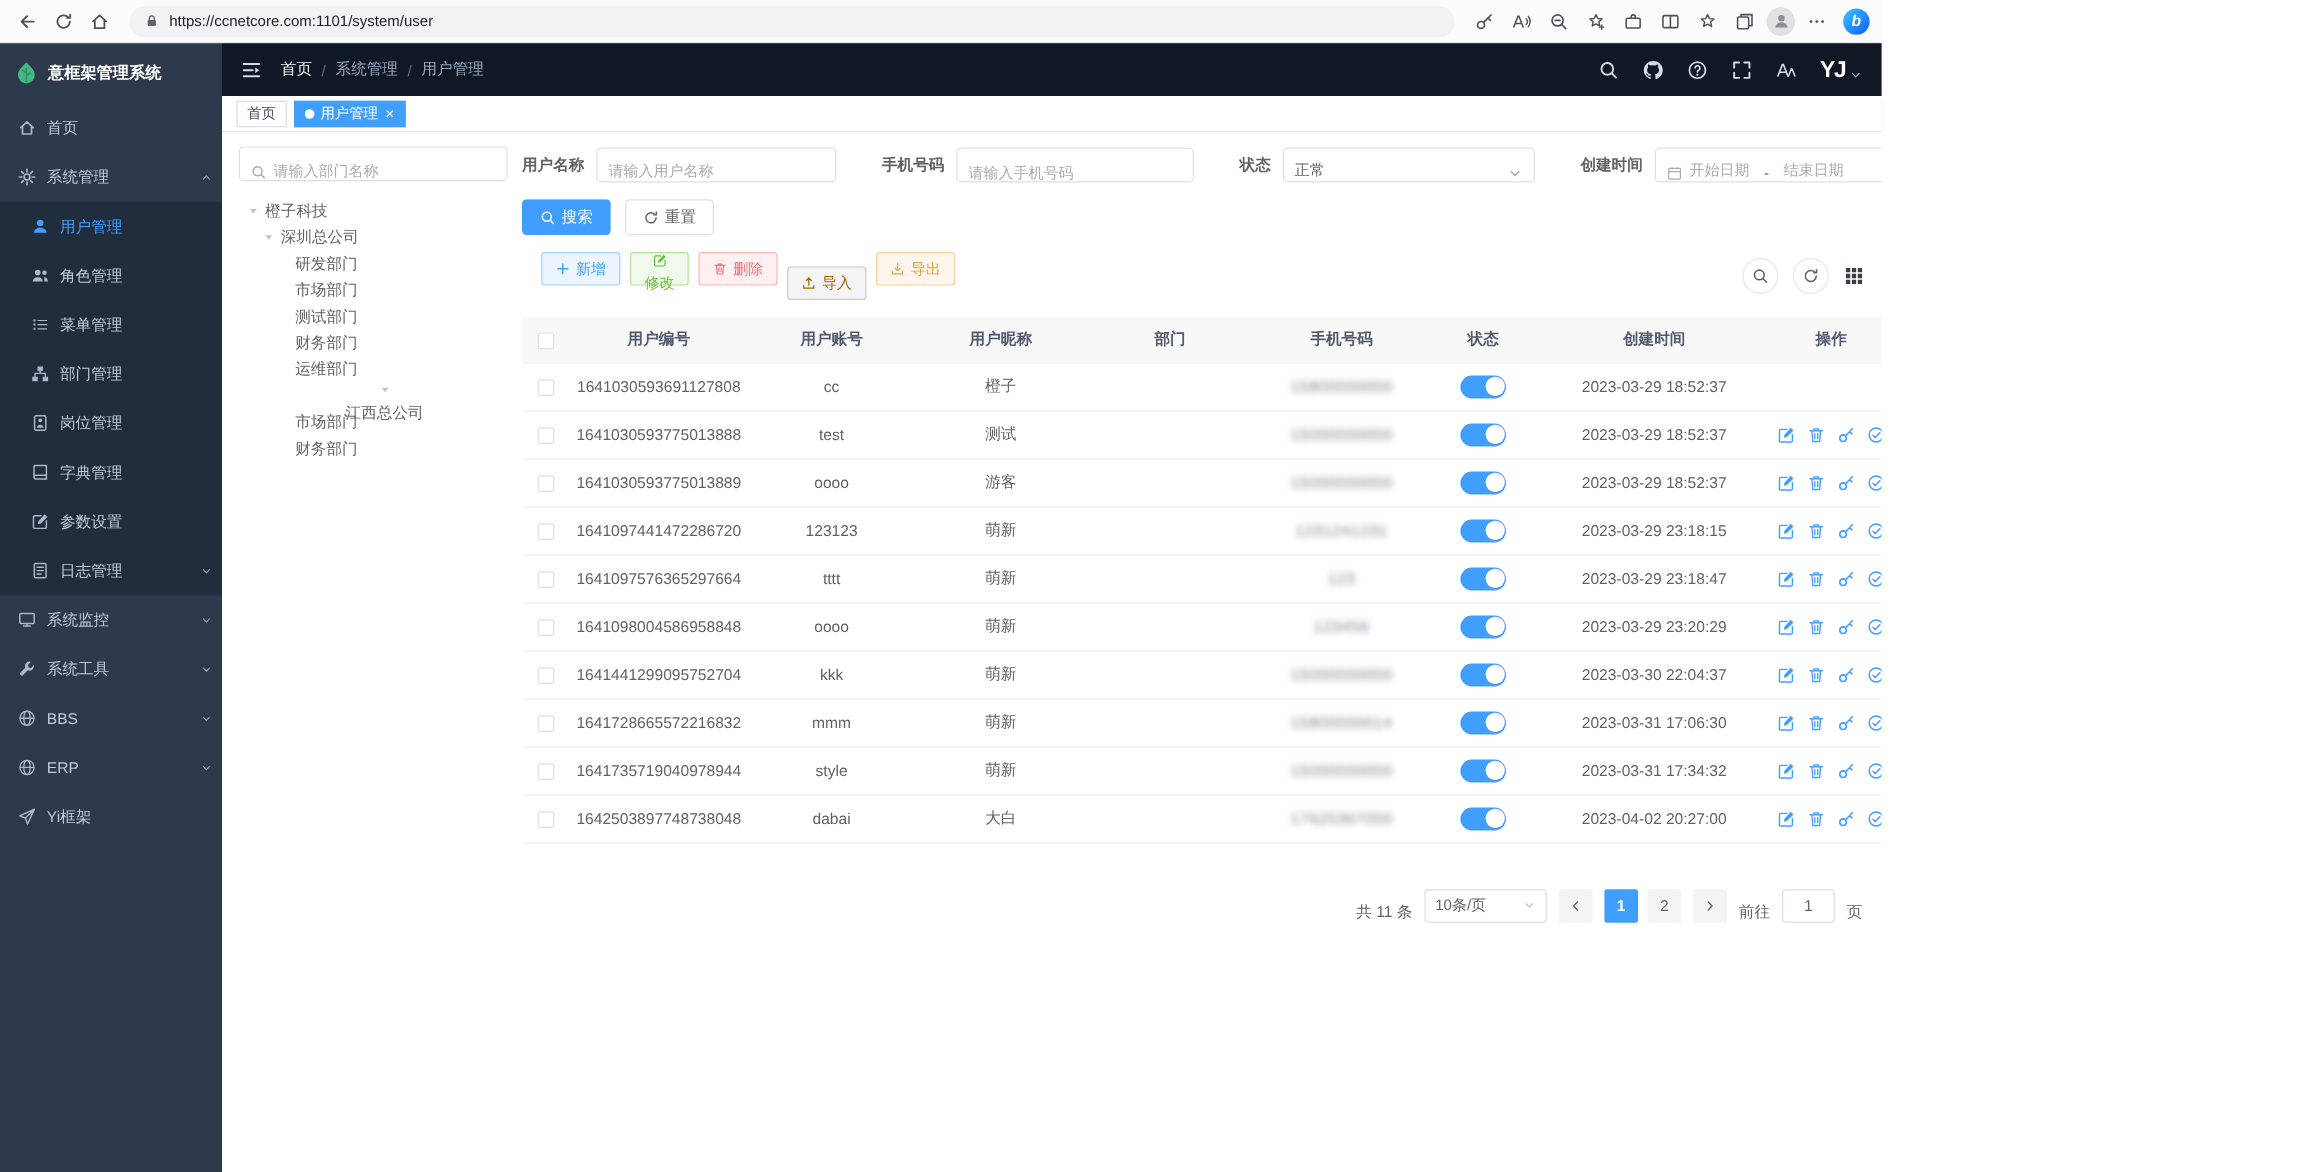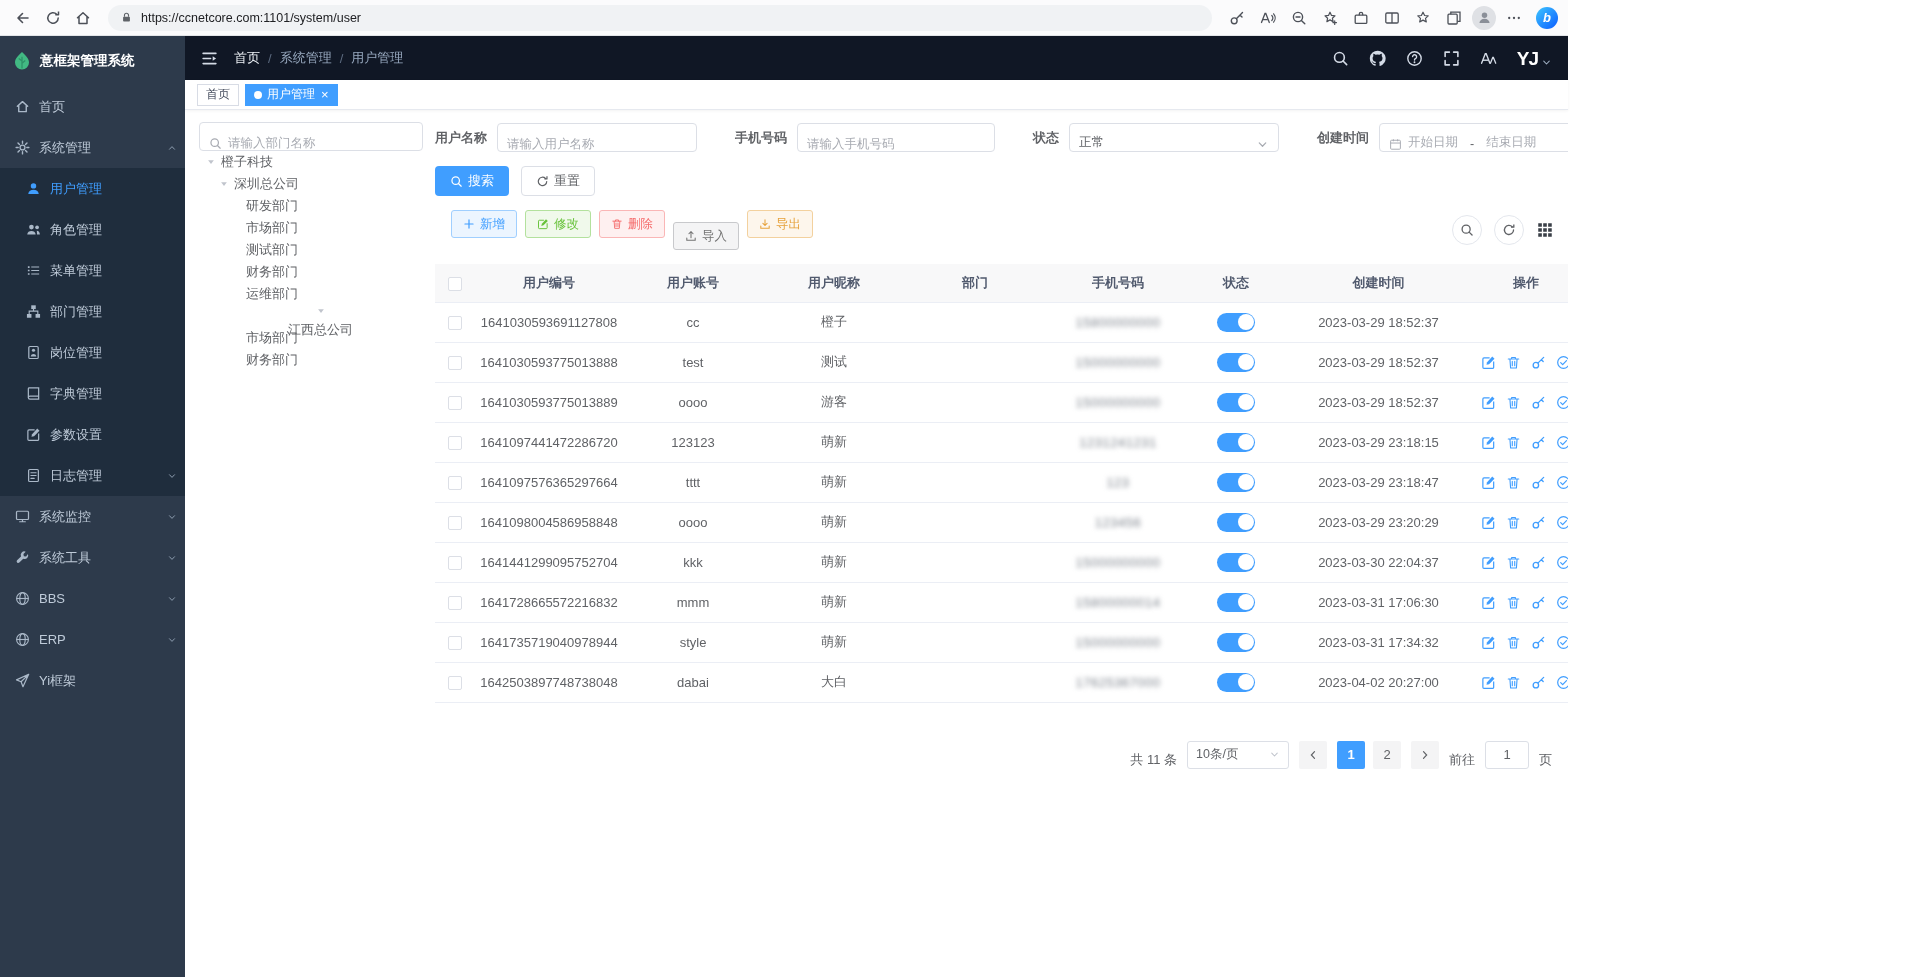--- a/index.html
+++ b/index.html
@@ -58,48 +58,48 @@
   .tag.active { background:#409eff; border-color:#409eff; color:#fff; }
 
   .content { flex:1; padding:12px 14px; display:flex; gap:12px; overflow:hidden; }
 
   
   .tree-panel { width:224px; flex:none; }
   .input-box { height:29px; border:1px solid #dcdfe6; border-radius:4px; background:#fff; display:flex; align-items:flex-end; gap:6px; padding:0 9px; font-size:12.5px; color:#606266; }
   .input-box .icon { width:13px; height:13px; color:#a8abb2; }
   .input-box input { border:none; outline:none; flex:1; min-width:0; font-size:12.5px; color:#606266; background:transparent; font-family:inherit; }
   .input-box input::placeholder, .ph { color:#a8abb2; }
-  .tree { margin-top:0; }
+  .tree { margin-top:14px; }
   .tree-node { height:22px; display:flex; align-items:center; gap:4px; font-size:13px; color:#606266; cursor:pointer; white-space:nowrap; }
   .tree-node .caret { width:12px; height:12px; color:#c0c4cc; }
 
   
   .main-panel { flex:1; min-width:0; }
   .filter-row { display:flex; align-items:center; gap:38px; margin-top:1px; }
   .field { display:flex; align-items:center; gap:10px; }
   .field label { font-weight:600; color:#606266; font-size:13px; white-space:nowrap; }
-  .w-user { width:200px; } .w-phone { width:198px; } .w-status { width:210px; justify-content:space-between; } .w-date { width:200px; }
+  .w-user { width:200px;font-family:Liberation Serif, serif; } .w-phone { width:198px; } .w-status { width:210px; justify-content:space-between; } .w-date { width:200px; }
   .sel-caret { width:11px; height:11px; color:#c0c4cc; }
   .date-sep { color:#606266; margin:0 6px; }
 
   .btn-row { margin-top:14px; display:flex; gap:12px; }
   .btn { height:30px; border-radius:4px; border:1px solid transparent; display:inline-flex; align-items:center; gap:5px; padding:0 14px; font-size:13px; }
   .btn .icon { width:13px; height:13px; }
   .btn.primary { background:#409eff; color:#fff; }
   .btn.default { background:#fff; border-color:#dcdfe6; color:#606266; }
 
   
   .toolbar { margin-top:14px; display:flex; align-items:center; }
   .toolbar-left { display:flex; gap:8px;padding-left:16px; }
   .tbtn { height:28px; padding:0 11px; border-radius:3px; font-size:12.5px; display:inline-flex; align-items:center; gap:5px; border:1px solid; }
   .tbtn .icon { width:12px; height:12px; }
   .tbtn.primary { background:#ecf5ff; border-color:#a0cfff; color:#409eff; }
-  .tbtn.success { background:#f0f9eb; border-color:#b3e19d; color:#67c23a; }
+  .tbtn.success { background:#f0f9eb; border-color:#b3e19d; color:#67c23a;flex-direction:column; }
   .tbtn.danger  { background:#fef0f0; border-color:#fab6b6; color:#f56c6c; }
-  .tbtn.info    { background:#f4f4f5; border-color:#c8c9cc; color:#737373;margin-top:12px; }
+  .tbtn.info    { background:#f4f4f5; border-color:#c8c9cc; color:#a16207;margin-top:12px; }
   .tbtn.warning { background:#fdf6ec; border-color:#f3d19e; color:#e6a23c; }
   .toolbar-right { margin-left:auto; display:flex; align-items:center; gap:12px; }
   .circle-btn { width:30px; height:30px; border:1px solid #e4e7ed; border-radius:50%; background:#fff; display:flex; align-items:center; justify-content:center; color:#606266; cursor:pointer; }
   .circle-btn .icon { width:14px; height:14px; }
   .grid-btn { width:18px; height:18px; color:#3a3f47; display:inline-flex; cursor:pointer; }
 
   
   table { width:100%; margin-top:14px; border-collapse:collapse; table-layout:fixed; font-size:13px; color:#606266; }
   thead th { background:#f8f8f9; height:38px; font-weight:600; color:#515a6e; border-bottom:1px solid #ebeef5; text-align:center; }
   tbody td { height:40px; border-bottom:1px solid #ebeef5; text-align:center; white-space:nowrap; overflow:hidden; }

